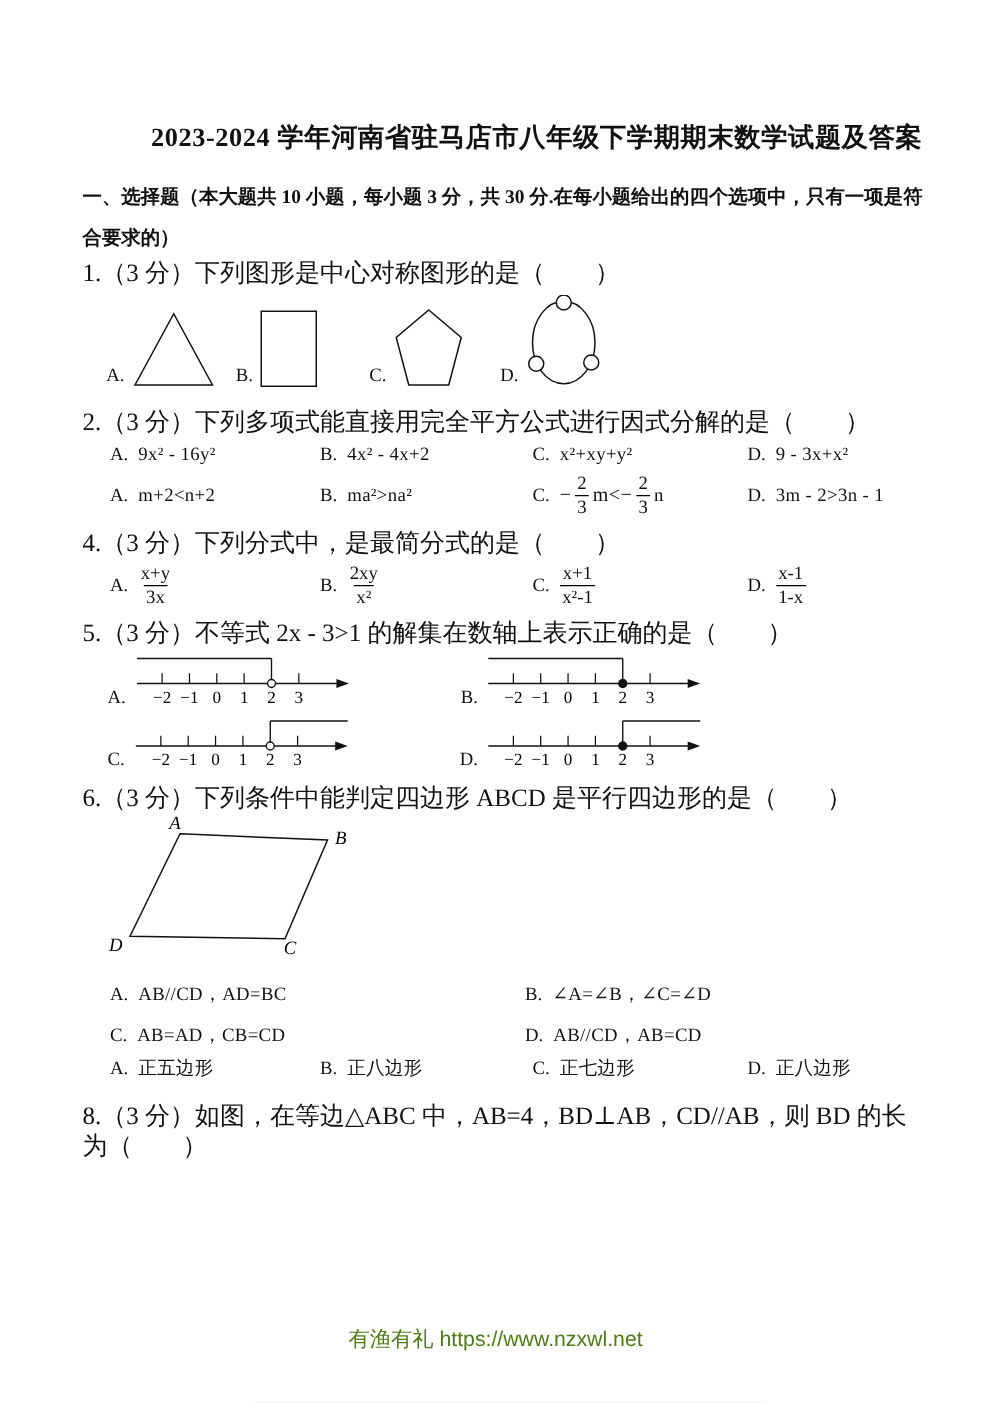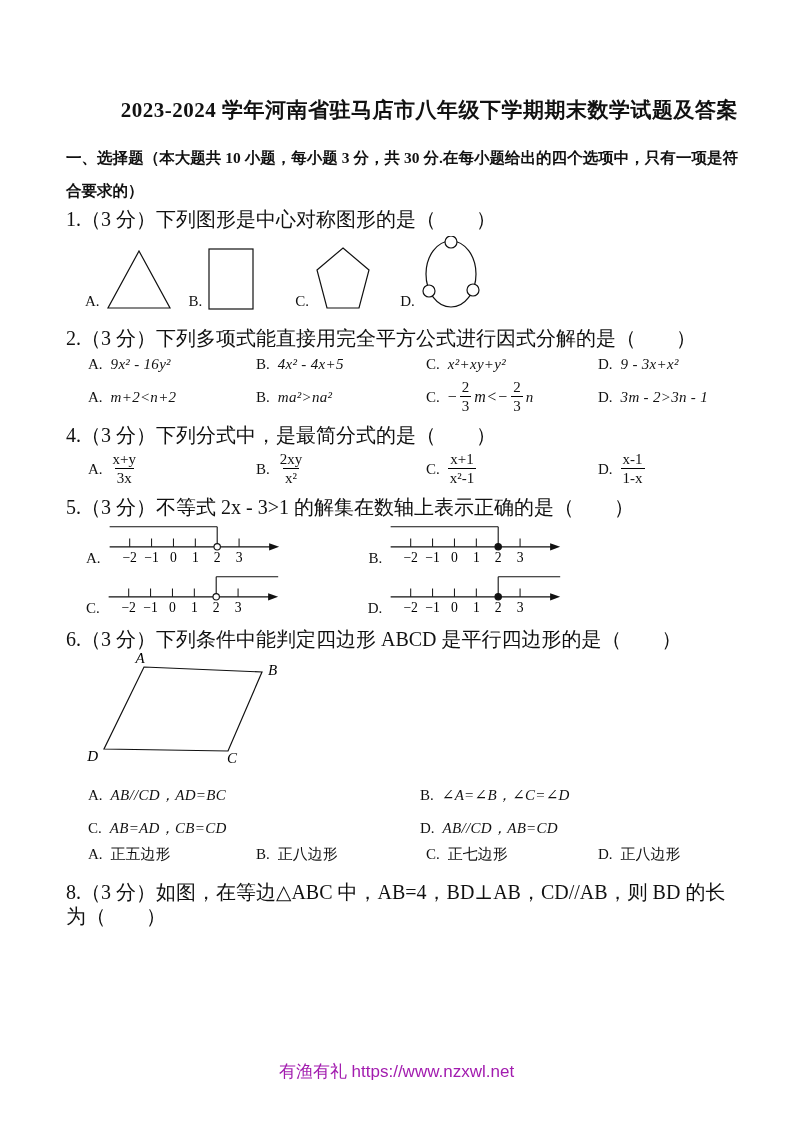--- a/index.html
+++ b/index.html
@@ -32,21 +32,21 @@
     margin-left:22px;align-items:center;font-size:15px;line-height:24px;
   }
   .opt-row.tight{margin-top:2px}
   .opt-row-2col{
     display:grid;grid-template-columns:332px 1fr;
     row-gap:9px;margin-left:22px;margin-top:14px;
     font-size:15px;line-height:24px;
   }
   .opt{display:flex;align-items:center;gap:8px;}
   .opt-label{font-style:normal;white-space:nowrap;}
-  .math{font-style:italic;letter-spacing:0.3px;}
+  .math{letter-spacing:0.3px;}
 
   
   .frac{display:inline-flex;flex-direction:column;align-items:center;
         vertical-align:middle;line-height:1.2;font-size:15px;text-align:center;}
   .frac .den{border-top:1.4px solid #000;padding:0 2px;}
   .frac .num{padding:0 2px;}
   .mrow{display:flex;align-items:center;gap:3px;}
   .mrow .op{font-size:16px;}
 
   
@@ -62,21 +62,21 @@
   .nl-item .opt-label{margin-bottom:2px;}
   .nl-item svg{display:block;}
   svg text{font-family:"Liberation Serif","DejaVu Serif",serif;}
   .v-label{font-style:italic;font-size:15px;}
 
   
   .pgram-wrap{margin-left:16px;margin-top:0;}
 
   .footer{
     position:absolute;left:0;top:1060px;width:100%;
-    text-align:center;color:#a21caf;
+    text-align:center;color:#4d7c0f;
     font-family:"Liberation Sans","DejaVu Sans",sans-serif;
     font-size:17px;
   }
 </style>
 </head>
 <body>
 
 <div class="page">
   <div class="content">
 
@@ -116,21 +116,21 @@
     </div>
 
     <p class="q-text mt16">2.（3 分）下列多项式能直接用完全平方公式进行因式分解的是（　　）</p>
     <div class="opt-row tight">
       <span class="opt">
           <span class="opt-label">A.</span>
           <span class="math">9x² - 16y²</span>
         </span>
       <span class="opt">
           <span class="opt-label">B.</span>
-          <span class="math">4x² - 4x+5</span>
+          <span class="math">4x² - 4x+2</span>
         </span>
       <span class="opt">
           <span class="opt-label">C.</span>
           <span class="math">x²+xy+y²</span>
         </span>
       <span class="opt">
           <span class="opt-label">D.</span>
           <span class="math">9 - 3x+x²</span>
         </span>
     </div>

